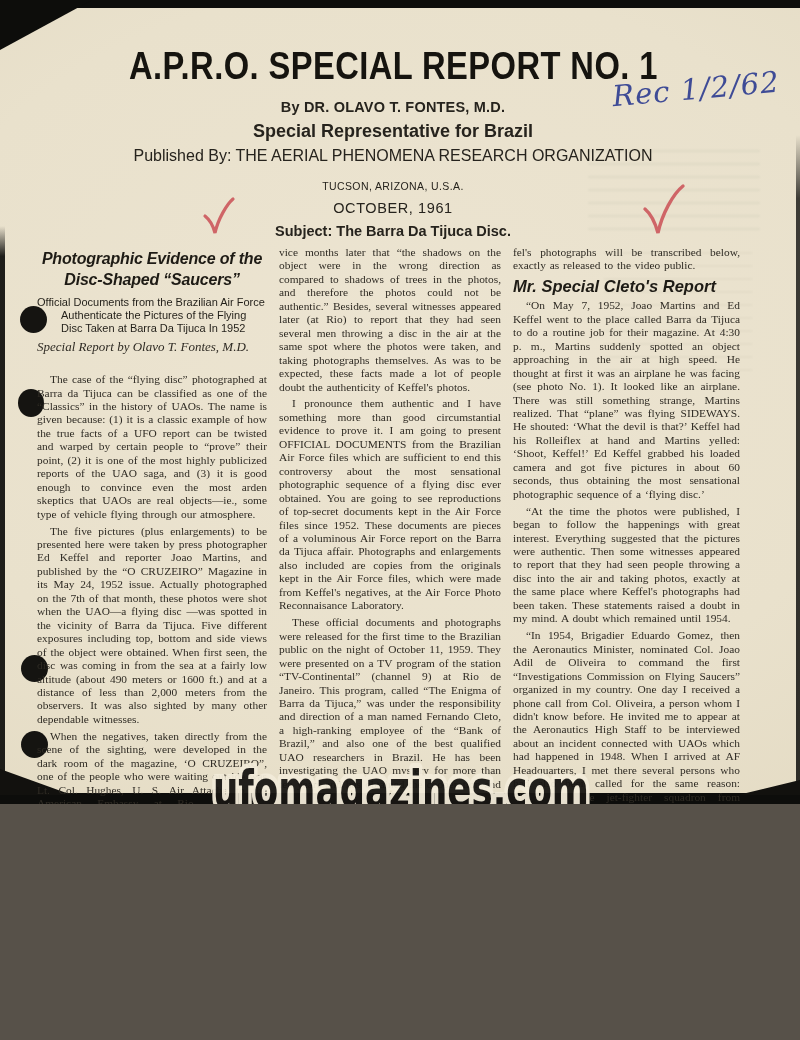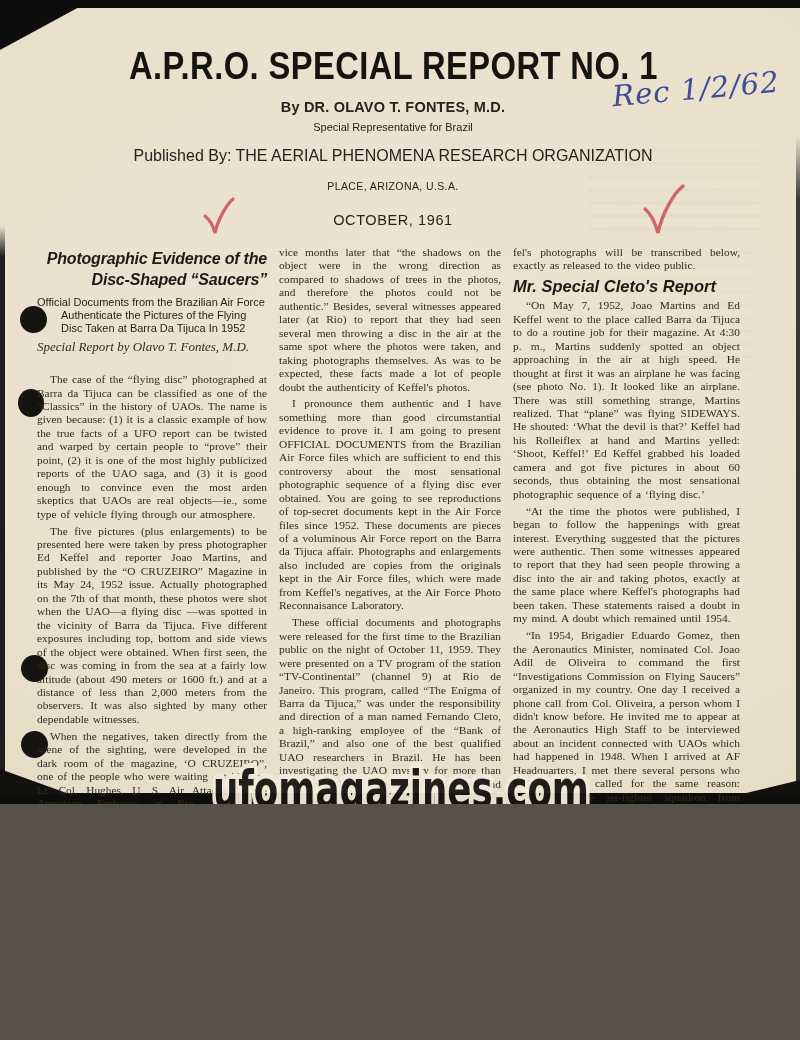--- a/index.html
+++ b/index.html
@@ -32,25 +32,25 @@
            background:repeating-linear-gradient(180deg,#3c5a46 0 2px, transparent 2px 13px); }
   .ghost.g1 { left:588px; top:150px; width:172px; height:88px; }
   .ghost.g2 { left:604px; top:252px; width:148px; height:120px; opacity:.04; }
 
   
   .hline { position:absolute; left:0; width:786px; text-align:center;
            font-family:"Liberation Sans","DejaVu Sans",sans-serif; color:#26231d; }
   .h-title { top:45px; font-weight:bold; font-size:38px; color:#16140f; }
   .h-title span { display:inline-block; transform:scaleX(.86); white-space:nowrap; letter-spacing:.5px; }
   .h-byline     { top:99px;  font-weight:bold; font-size:14.5px; letter-spacing:.2px; }
-  .h-byline-sub { top:121px; font-size:11px; }
+  .h-byline-sub { top:121px; font-size:18px;font-weight:bold; }
   .h-published  { top:147px; font-size:16px; }
   .h-addr1      { top:167px; font-size:10.5px; letter-spacing:.4px; }
   .h-addr2      { top:180px; font-size:10.5px; letter-spacing:.4px; }
-  .h-date       { top:212px; font-size:14.5px; letter-spacing:.6px; }
+  .h-date       { top:200px; font-size:14.5px; letter-spacing:.6px; }
   .h-subject    { top:223px; font-weight:bold; font-size:14.5px; }
 
   
   .stamp { position:absolute; left:612px; top:72px; transform:rotate(-5deg);
            font-family:"DejaVu Serif",serif; font-style:italic; font-size:29px;
            color:#3e4b96; letter-spacing:1px; white-space:nowrap; }
 
   .check { position:absolute; }
   .check.c1 { left:202px; top:196px; }
   .check.c2 { left:640px; top:182px; }
@@ -58,21 +58,21 @@
   
   .col { position:absolute; top:246px; font-size:11.4px; line-height:13.45px;
          text-align:justify; color:#2f2b24; }
   .col p { margin:0 0 3.5px; text-indent:13px; word-spacing:.09em; }
   .col p.cont { text-indent:0; }
   .col1 { left:37px;  width:230px; top:248px; }
   .col2 { left:279px; width:222px; }
   .col3 { left:513px; width:227px; }
   .art-head { font-family:"Liberation Sans","DejaVu Sans",sans-serif; font-weight:bold; font-style:italic;
               font-size:16px; line-height:21px; letter-spacing:-.2px; color:#1e1b15;
-              margin-bottom:6px; text-align:right; }
+              margin-bottom:6px; text-align:center; }
   .art-subhead { font-family:"Liberation Sans","DejaVu Sans",sans-serif; font-weight:normal;
                  font-size:11px; line-height:13.2px; padding-left:24px; text-indent:-24px;
                  margin-bottom:4px; text-align:left; color:#221f19; }
   .art-byline { font-style:italic; font-size:13px; margin-bottom:20px; text-align:left; }
   .report-head { font-family:"Liberation Sans","DejaVu Sans",sans-serif; font-weight:bold; font-style:italic;
                  font-size:16.5px; margin:7px 0 6px; text-align:left; color:#1e1b15; }
   .see-page { text-align:left; font-style:italic; font-size:12.5px; margin-top:7px; }
 
   .watermark { position:absolute; left:196px; top:751px; width:410px; height:76px; }
 </style>
@@ -94,22 +94,23 @@
   <div class="hole h2"></div>
   <div class="hole h3"></div>
   <div class="hole h4"></div>
 
   <div class="hline h-title">
     <span>A.P.R.O. SPECIAL REPORT NO. 1</span>
   </div>
   <div class="hline h-byline">By DR. OLAVO T. FONTES, M.D.</div>
   <div class="hline h-byline-sub">Special Representative for Brazil</div>
   <div class="hline h-published">Published By: THE AERIAL PHENOMENA RESEARCH ORGANIZATION</div>
-  <div class="hline h-addr2">PLACE, ARIZONA, U.S.A.</div>
+  <div class="hline h-addr2">TUCSON, ARIZONA, U.S.A.</div>
   <div class="hline h-date">OCTOBER, 1961</div>
+  <div class="hline h-subject">Subject: The Barra Da Tijuca Disc.</div>
 
   <div class="stamp">Rec 1/2/62</div>
 
   <div class="check c1">
     <svg width="34" height="42" viewBox="0 0 34 42">
       <path d="M3 20 C8 24 11 29 13 37 C16 23 25 8 31 3" fill="none" stroke="#cf6567" stroke-width="3.2" stroke-linecap="round"></path>
     </svg>
   </div>
   <div class="check c2">
     <svg width="48" height="58" viewBox="0 0 48 58">

